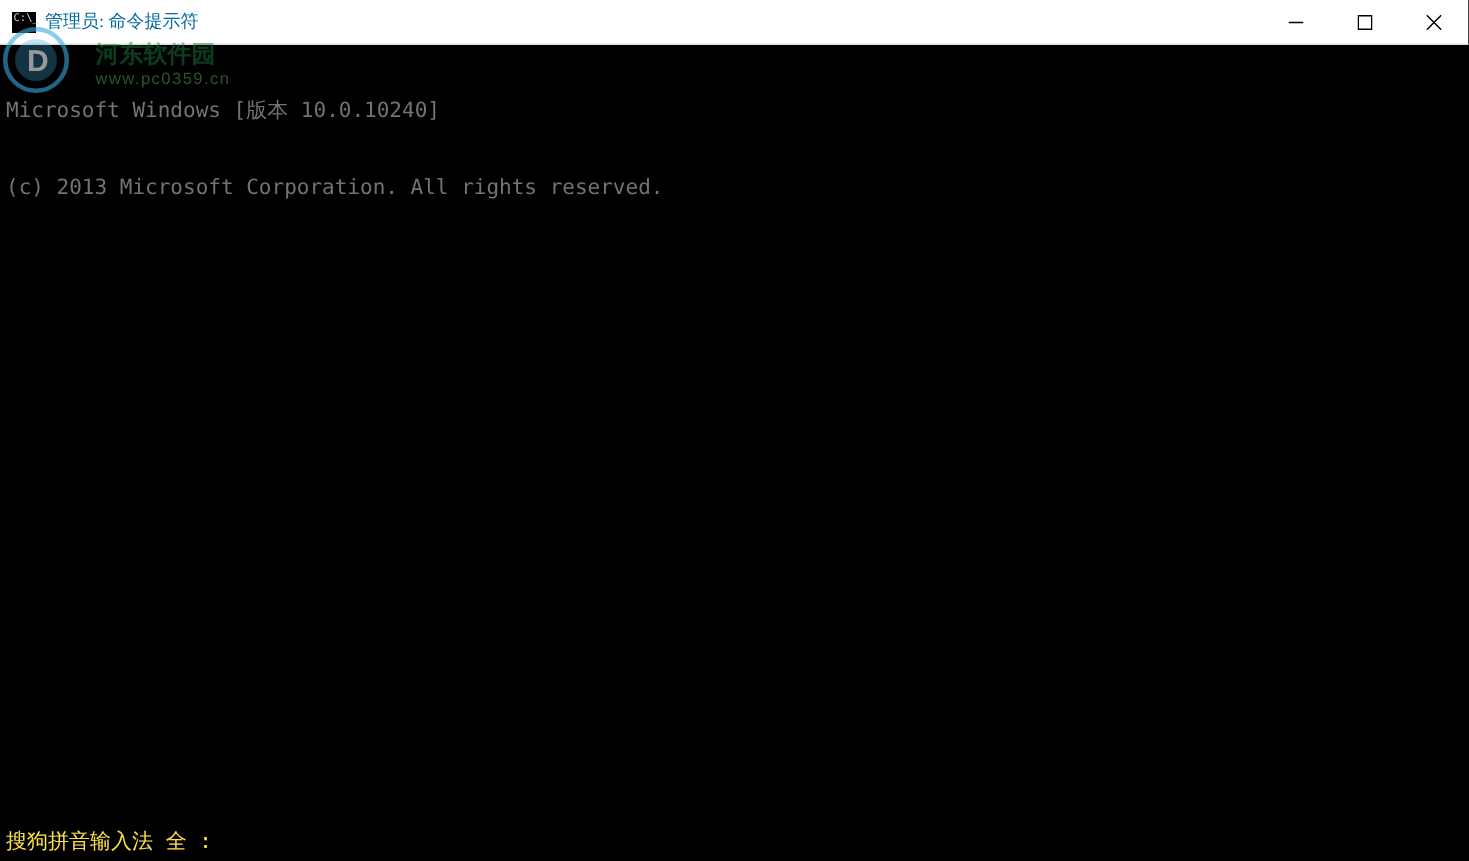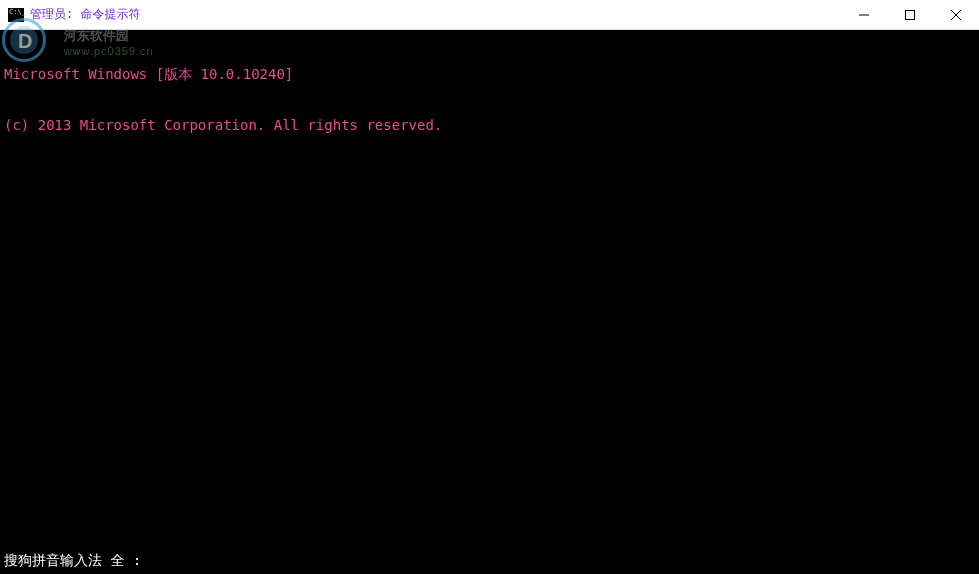--- a/index.html
+++ b/index.html
@@ -41,57 +41,57 @@
       position: absolute;
       color: #ccc;
       font-size: 7px;
       top: 1px;
       left: 1px;
       font-family: monospace;
       line-height: 7px;
     }
     .titlebar-title {
       font-size: 12px;
-      color: #6d28d9;
-      font-family: Liberation Mono, monospace;
+      color: #0369a1;
+      font-family: Liberation Serif, serif;
     }
     .titlebar-controls {
       display: flex;
       height: 100%;
     }
     .titlebar-btn {
       width: 46px;
       height: 100%;
       display: flex;
       align-items: center;
       justify-content: center;
       cursor: pointer;
       background: transparent;
     }
     .titlebar-btn svg {
       width: 10px;
       height: 10px;
     }
     .terminal-content {
       padding: 2px 4px;
-      color: #ec4899;
+      color: #737373;
       font-size: 14px;
       line-height: 17px;
       font-family: "NSimSun", "SimSun", "Consolas", monospace;
       white-space: pre;
       position: relative;
     }
     .terminal-line {
       white-space: pre;
     }
     .ime-bar {
       position: absolute;
       bottom: 4px;
       left: 4px;
-      color: #ffffff;
+      color: #fde047;
       font-size: 14px;
       font-family: "NSimSun", "SimSun", monospace;
     }
     .watermark {
       position: absolute;
       top: 18px;
       left: 2px;
       pointer-events: none;
       opacity: 0.6;
     }
@@ -129,22 +129,22 @@
       top: 12px;
       left: 16px;
       font-family: Arial, sans-serif;
     }
     .watermark-text {
       display: inline-block;
       vertical-align: middle;
       margin-left: 4px;
     }
     .watermark-cn {
-      color: #a3a3a3;
-      font-size: 13px;
+      color: #15803d;
+      font-size: 16px;
       font-weight: bold;
       font-family: "Microsoft YaHei", sans-serif;
       opacity: 0.8;
     }
     .watermark-url {
       color: #6bc46b;
       font-size: 11px;
       font-family: Arial, sans-serif;
       opacity: 0.7;
       letter-spacing: 1px;

